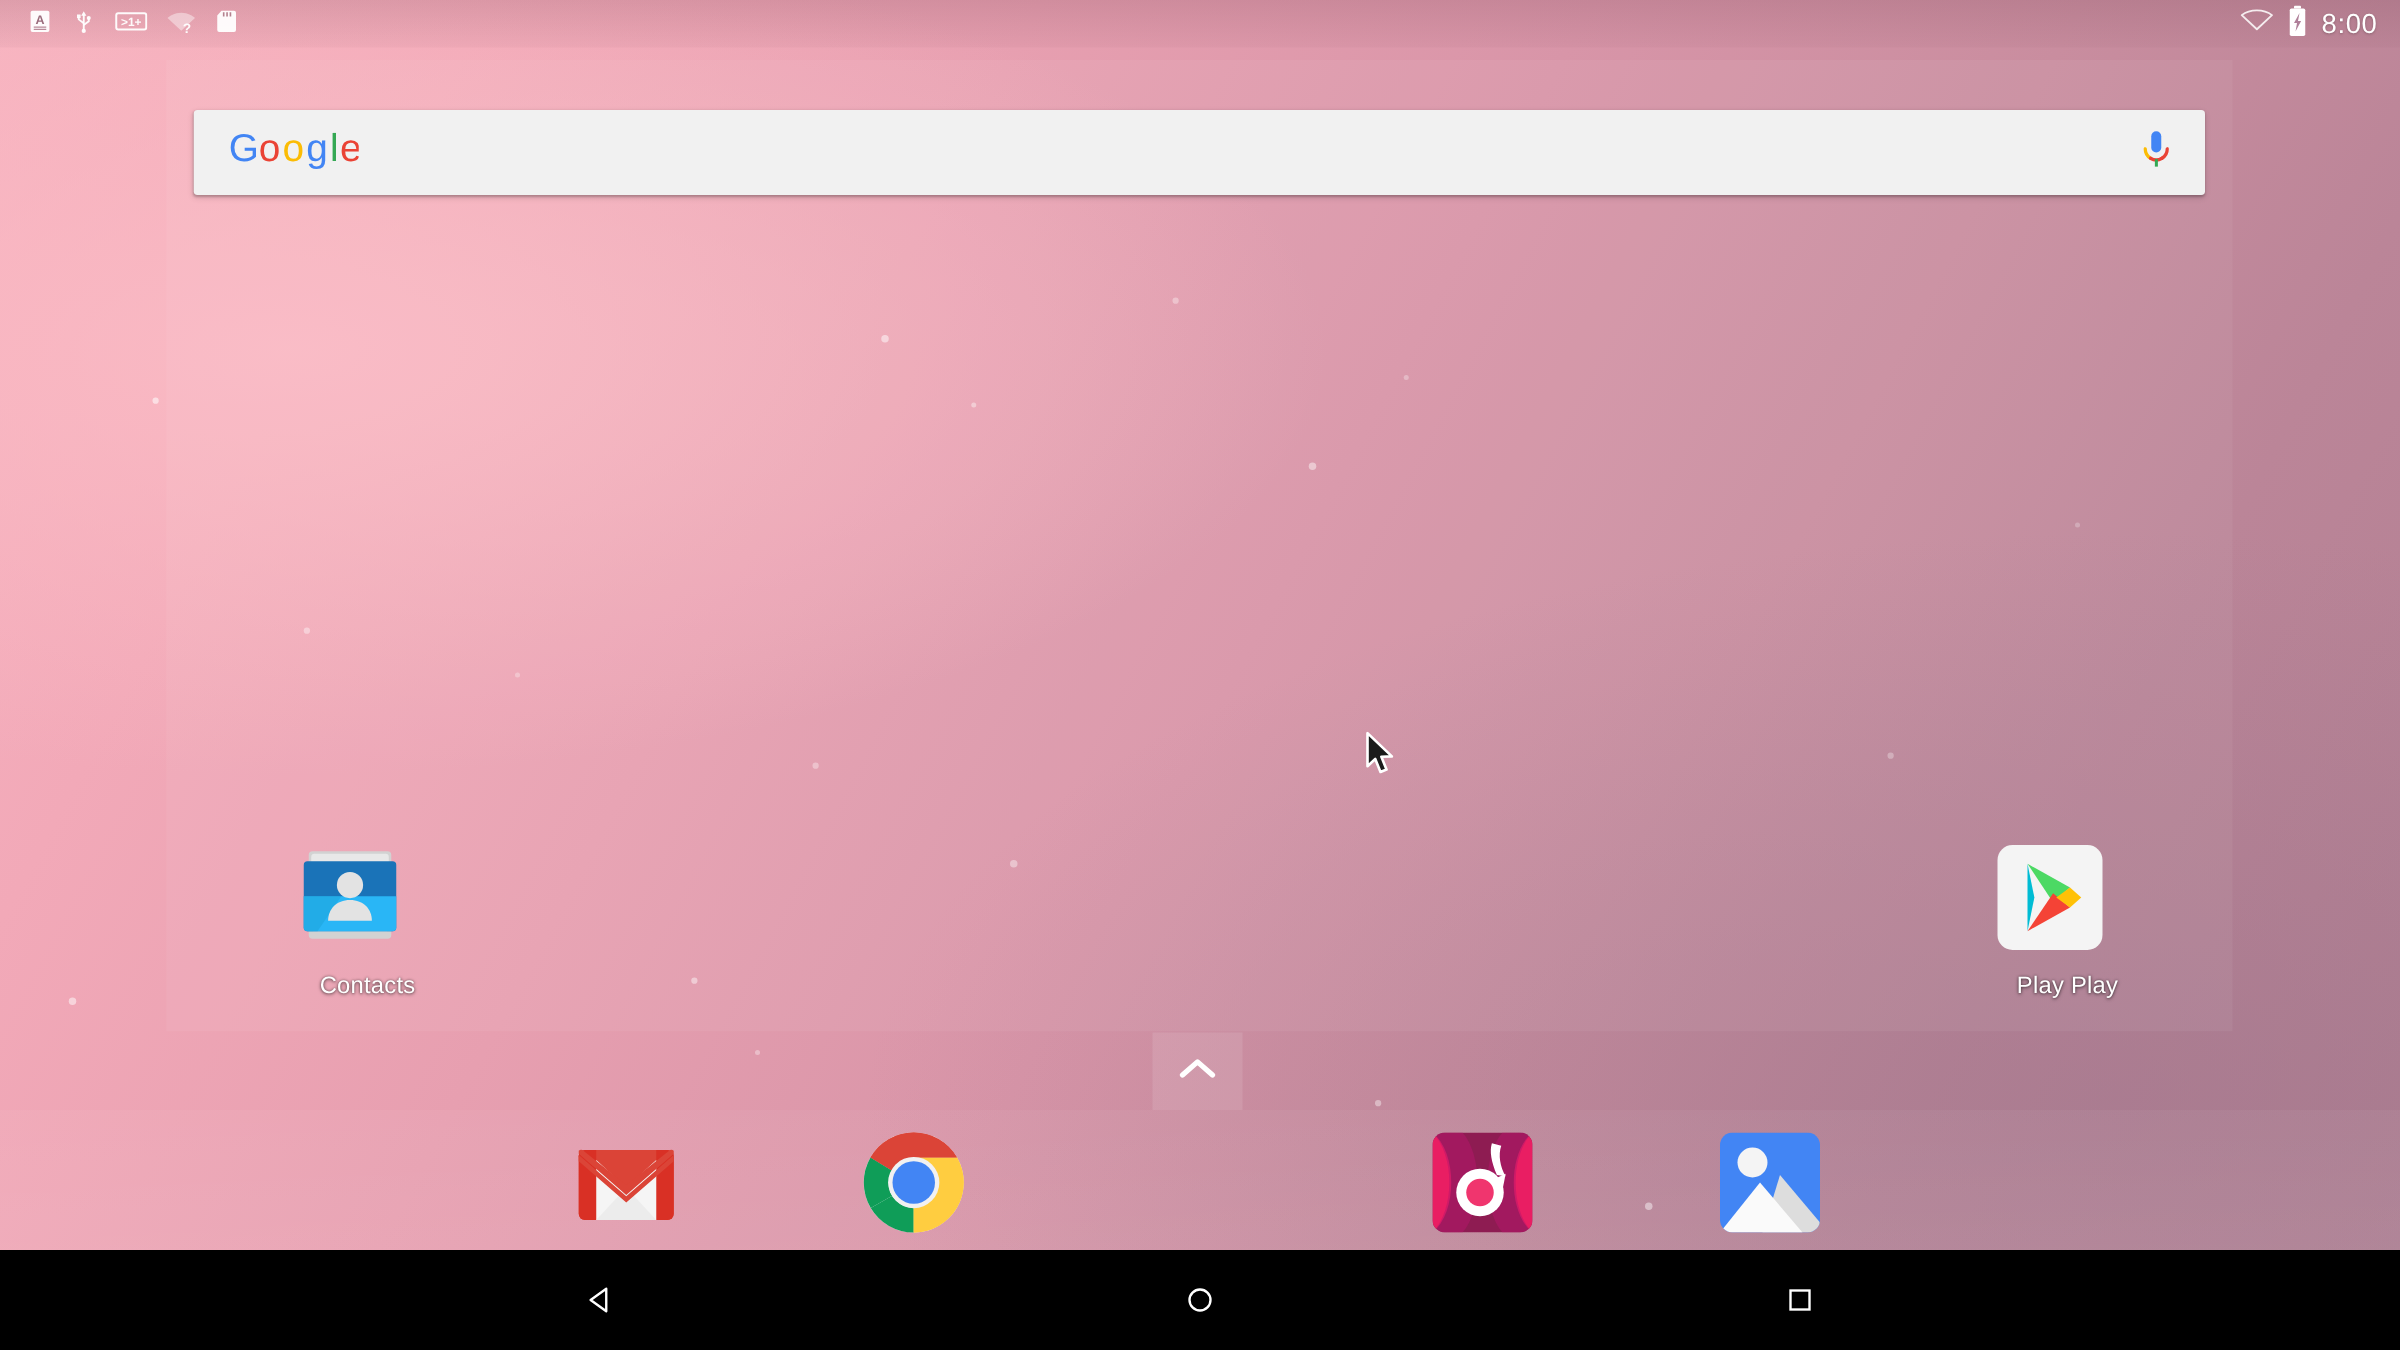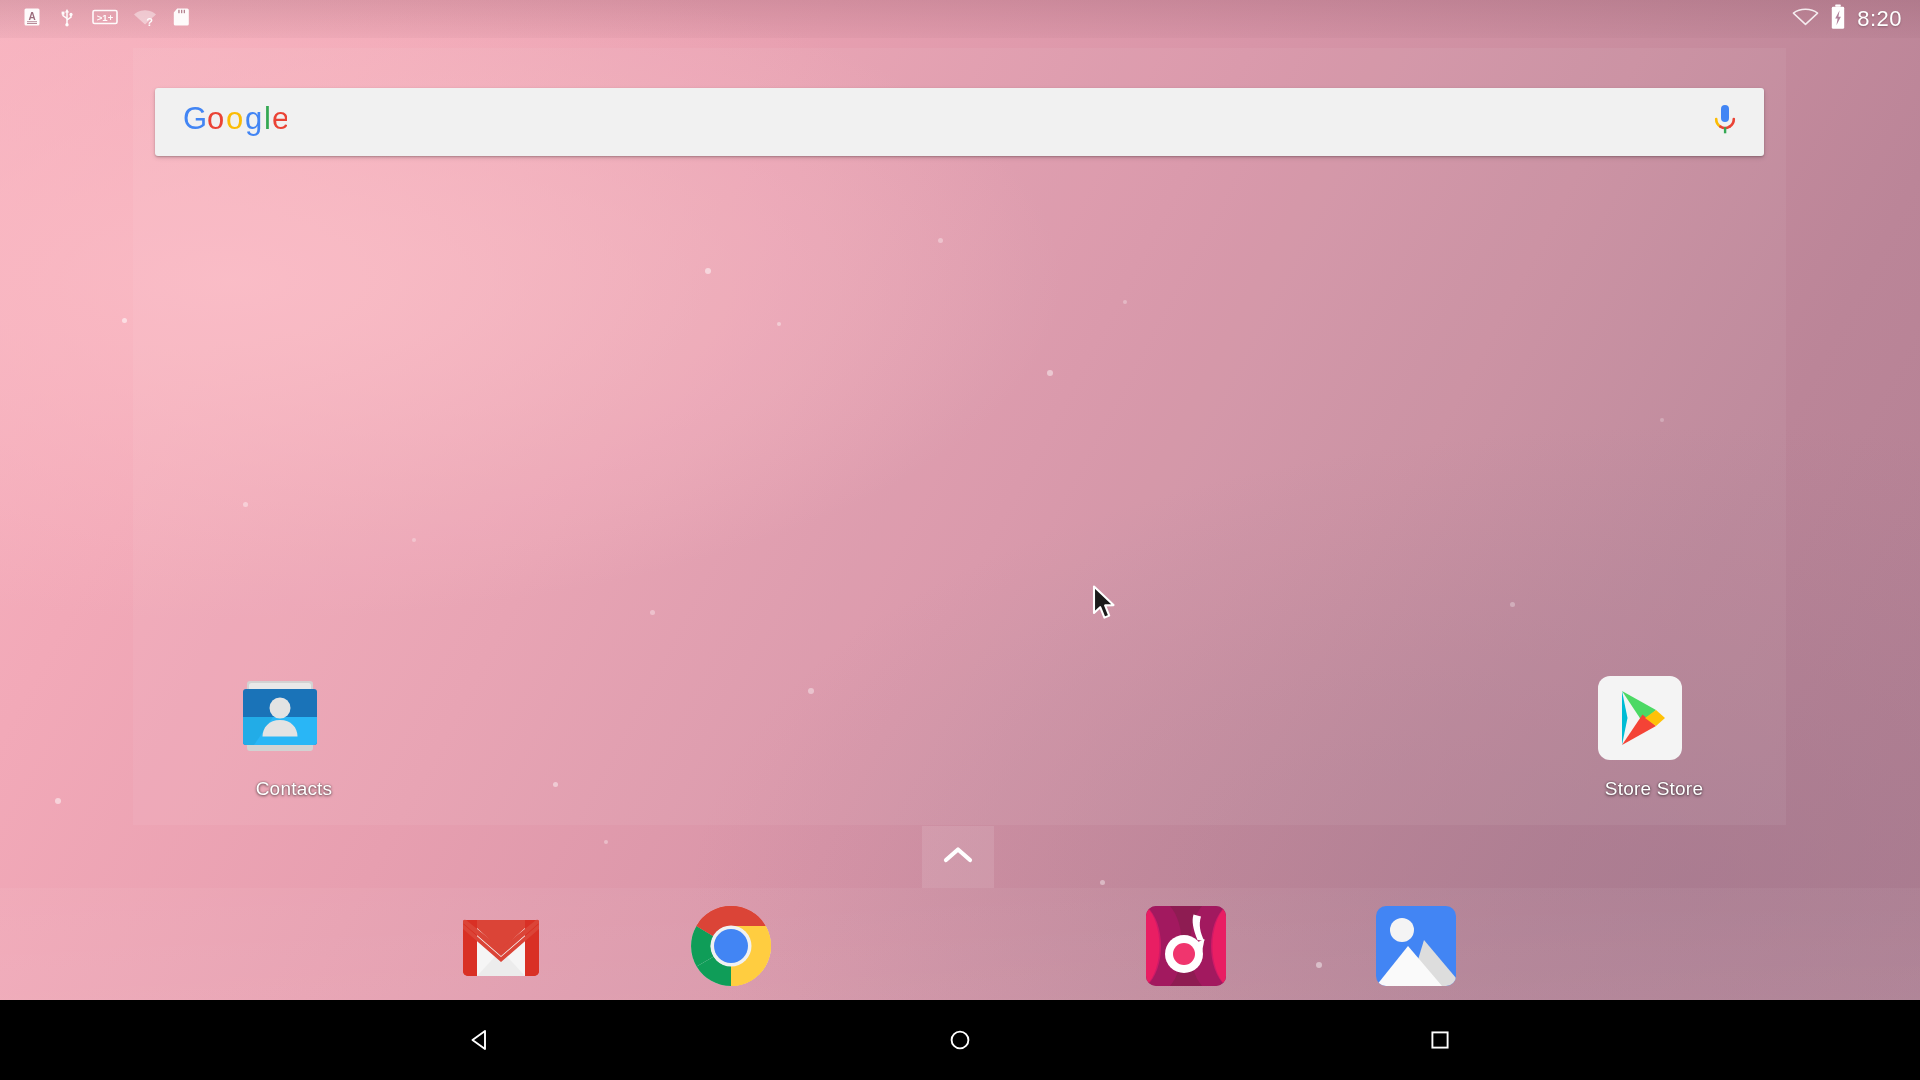--- a/index.html
+++ b/index.html
@@ -198,21 +198,21 @@
         <path d="M13.5 17.4 L1.4 6.1 C4.0 4.1 8.3 2.3 13.5 2.3 C18.7 2.3 23.0 4.1 25.6 6.1 Z" fill="none" stroke="#ffffff" stroke-width="1.5" stroke-opacity="0.85" stroke-linejoin="round"></path>
       </svg>
     </span>
     <span class="sbico">
       <svg width="16" height="26" viewBox="0 0 16 26">
         <rect x="5.2" y="0.6" width="5.6" height="2.2" rx="0.7" fill="#ffffff"></rect>
         <rect x="1.8" y="2.8" width="12.4" height="22" rx="1.4" fill="#ffffff"></rect>
         <path d="M9.6 6.3 L5.2 14.4 H7.6 L6.4 21.2 L10.9 12.8 H8.4 Z" fill="#b0809a"></path>
       </svg>
     </span>
-    <span id="clock">8:20</span>
+    <span id="clock">8:00</span>
   </div>
 </div>
 
 <div id="searchbar">
   <span id="google-logo">
     <svg width="104" height="36" viewBox="0 0 104 36">
       <text x="0" y="27" font-family="Liberation Sans, sans-serif" font-size="31" fill="#4285F4">G</text>
       <text x="24" y="27" font-family="Liberation Sans, sans-serif" font-size="31" fill="#EA4335">o</text>
       <text x="43" y="27" font-family="Liberation Sans, sans-serif" font-size="31" fill="#FBBC05">o</text>
       <text x="62" y="27" font-family="Liberation Sans, sans-serif" font-size="31" fill="#4285F4">g</text>
@@ -252,21 +252,21 @@
     <svg width="92" height="92" viewBox="0 0 92 92">
       <rect x="4" y="4" width="84" height="84" rx="12" fill="#f4f4f4"></rect>
       <path d="M28 19 L28 73 L33.5 46 Z" fill="#00BCD4"></path>
       <path d="M28 19 L62 38 L48.5 50 Z" fill="#4CD964"></path>
       <path d="M28 73 L62 54 L48.5 42.5 Z" fill="#F44336"></path>
       <path d="M62 38 L71 46 L62 54 L51 46 Z" fill="#FFC107"></path>
       <path d="M28 19 L28 73 L56 46 Z" fill="#00BCD4" opacity="0.0"></path>
       <path d="M28 19 L55.5 45.8 L28 73 Z" fill="url(#pg)" opacity="0"></path>
     </svg>
   </div>
-  <div class="lbl">Store Store</div>
+  <div class="lbl">Play Play</div>
 </div>
 
 <div id="drawer-handle">
   <span>
     <svg width="32" height="22" viewBox="0 0 32 22">
       <path d="M4 16 L16 5.5 L28 16" fill="none" stroke="#ffffff" stroke-width="4.2" stroke-linecap="round" stroke-linejoin="round"></path>
     </svg>
   </span>
 </div>
 

